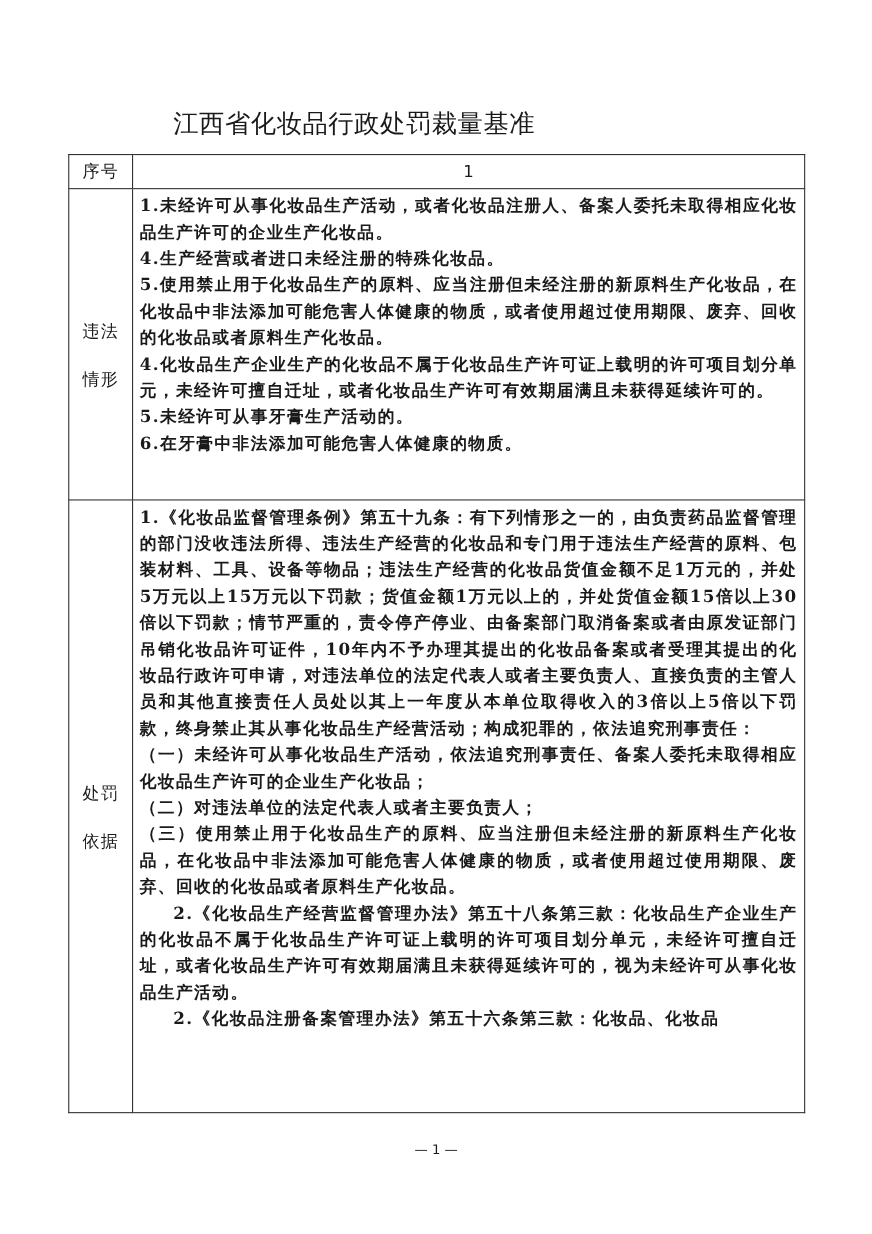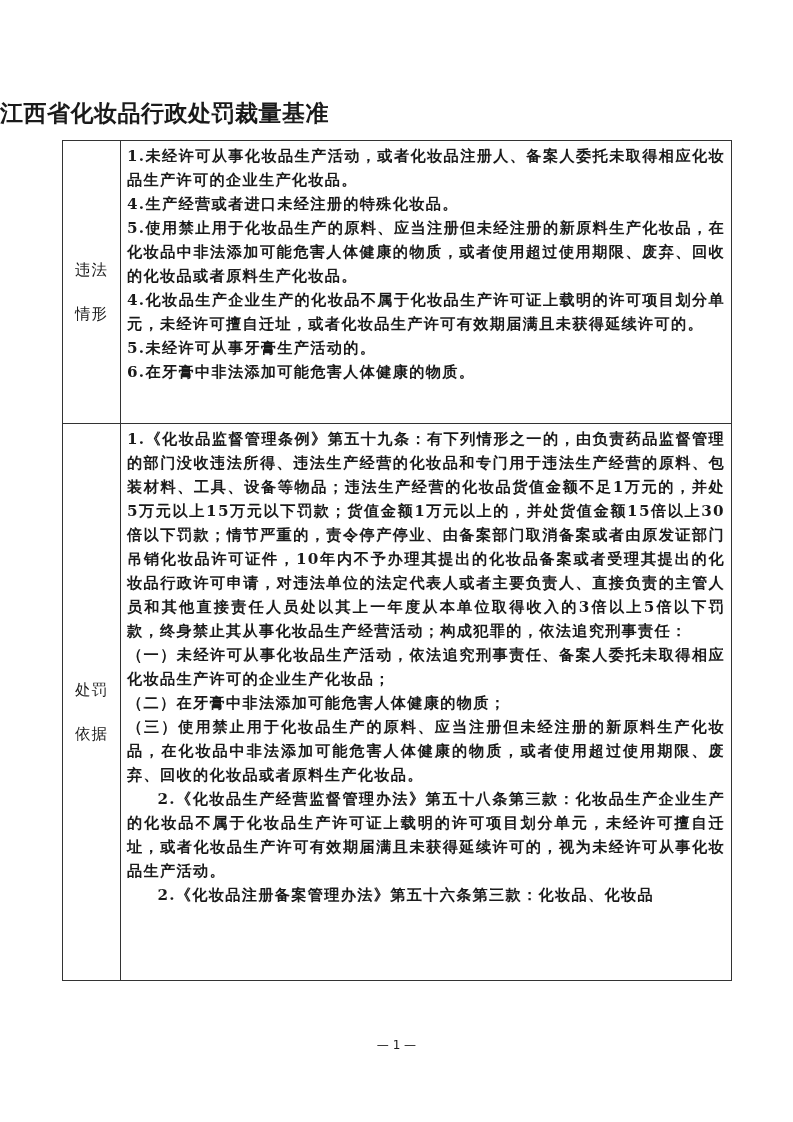--- a/index.html
+++ b/index.html
@@ -13,24 +13,24 @@
       position: relative;
       overflow: hidden;
       font-family: "DejaVu Serif", "Liberation Serif", serif;
       color: #1a1a1a;
     }
     .doc-title {
       position: absolute;
       top: 96px;
       left: 0;
       width: 644px;
-      text-align: left;
+      text-align: center;
       font-family: "DejaVu Sans", "Liberation Sans", sans-serif;
       font-size: 23px;
-      font-weight: bold;
+      font-weight: normal;
       letter-spacing: 0.5px;
       margin: 0;
       line-height: 34px;
     }
     table.penalty-table {
       position: absolute;
       top: 140px;
       left: 62px;
       width: 670px;
       border-collapse: collapse;
@@ -79,20 +79,24 @@
       font-family: "DejaVu Sans", "Liberation Sans", sans-serif;
     }
   </style>
 </head>
 <body>
 
 <h1 class="doc-title">江西省化妆品行政处罚裁量基准</h1>
 
 <table class="penalty-table">
   <tbody>
+      <tr class="row-seq">
+    <td class="label-cell">序号</td>
+    <td class="seq-value">1</td>
+  </tr>
   <tr class="row-violation">
     <td class="label-cell">
       <span>违法</span>
       <span>情形</span>
     </td>
     <td class="content-cell">
       <p class="para">1.未经许可从事化妆品生产活动，或者化妆品注册人、备案人委托未取得相应化妆品生产许可的企业生产化妆品。</p>
       <p class="para">4.生产经营或者进口未经注册的特殊化妆品。</p>
       <p class="para">5.使用禁止用于化妆品生产的原料、应当注册但未经注册的新原料生产化妆品，在化妆品中非法添加可能危害人体健康的物质，或者使用超过使用期限、废弃、回收的化妆品或者原料生产化妆品。</p>
       <p class="para">4.化妆品生产企业生产的化妆品不属于化妆品生产许可证上载明的许可项目划分单元，未经许可擅自迁址，或者化妆品生产许可有效期届满且未获得延续许可的。</p>
@@ -101,21 +105,21 @@
     </td>
   </tr>
   <tr class="row-basis">
     <td class="label-cell">
       <span>处罚</span>
       <span>依据</span>
     </td>
     <td class="content-cell">
       <p class="para">1.《化妆品监督管理条例》第五十九条：有下列情形之一的，由负责药品监督管理的部门没收违法所得、违法生产经营的化妆品和专门用于违法生产经营的原料、包装材料、工具、设备等物品；违法生产经营的化妆品货值金额不足1万元的，并处5万元以上15万元以下罚款；货值金额1万元以上的，并处货值金额15倍以上30倍以下罚款；情节严重的，责令停产停业、由备案部门取消备案或者由原发证部门吊销化妆品许可证件，10年内不予办理其提出的化妆品备案或者受理其提出的化妆品行政许可申请，对违法单位的法定代表人或者主要负责人、直接负责的主管人员和其他直接责任人员处以其上一年度从本单位取得收入的3倍以上5倍以下罚款，终身禁止其从事化妆品生产经营活动；构成犯罪的，依法追究刑事责任：</p>
       <p class="para">（一）未经许可从事化妆品生产活动，依法追究刑事责任、备案人委托未取得相应化妆品生产许可的企业生产化妆品；</p>
-      <p class="para">（二）在牙膏中非法添加可能危害人体健康的物质；</p>
+      <p class="para">（二）对违法单位的法定代表人或者主要负责人；</p>
       <p class="para">（三）使用禁止用于化妆品生产的原料、应当注册但未经注册的新原料生产化妆品，在化妆品中非法添加可能危害人体健康的物质，或者使用超过使用期限、废弃、回收的化妆品或者原料生产化妆品。</p>
       <p class="para indent">2.《化妆品生产经营监督管理办法》第五十八条第三款：化妆品生产企业生产的化妆品不属于化妆品生产许可证上载明的许可项目划分单元，未经许可擅自迁址，或者化妆品生产许可有效期届满且未获得延续许可的，视为未经许可从事化妆品生产活动。</p>
       <p class="para indent">2.《化妆品注册备案管理办法》第五十六条第三款：化妆品、化妆品</p>
     </td>
   </tr>
 </tbody>
   </table>
 
 <div class="page-number">— 1 —</div>
 

